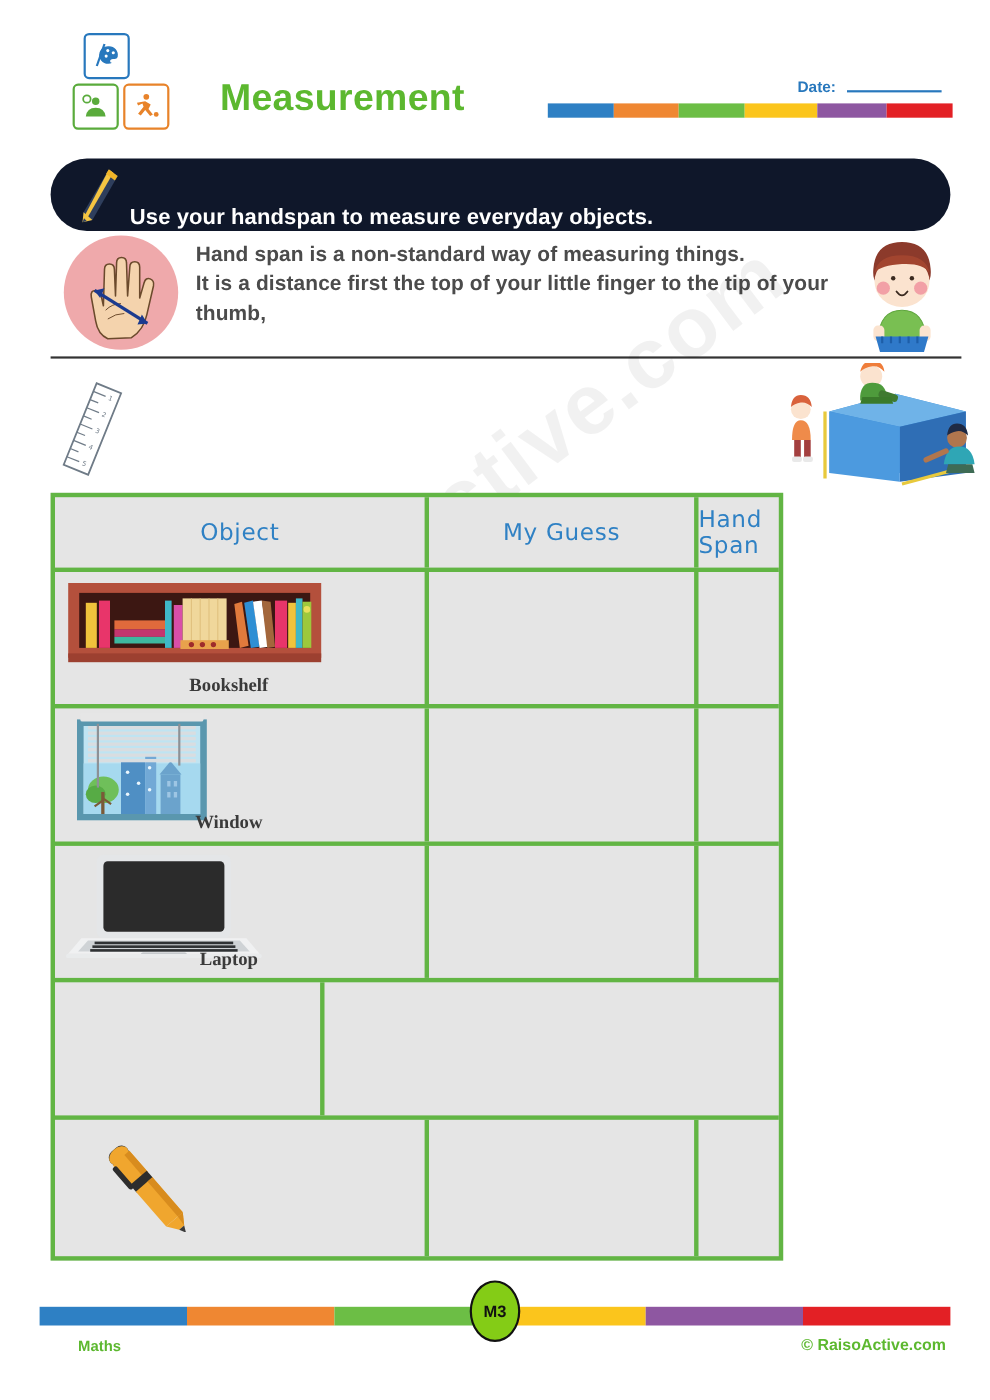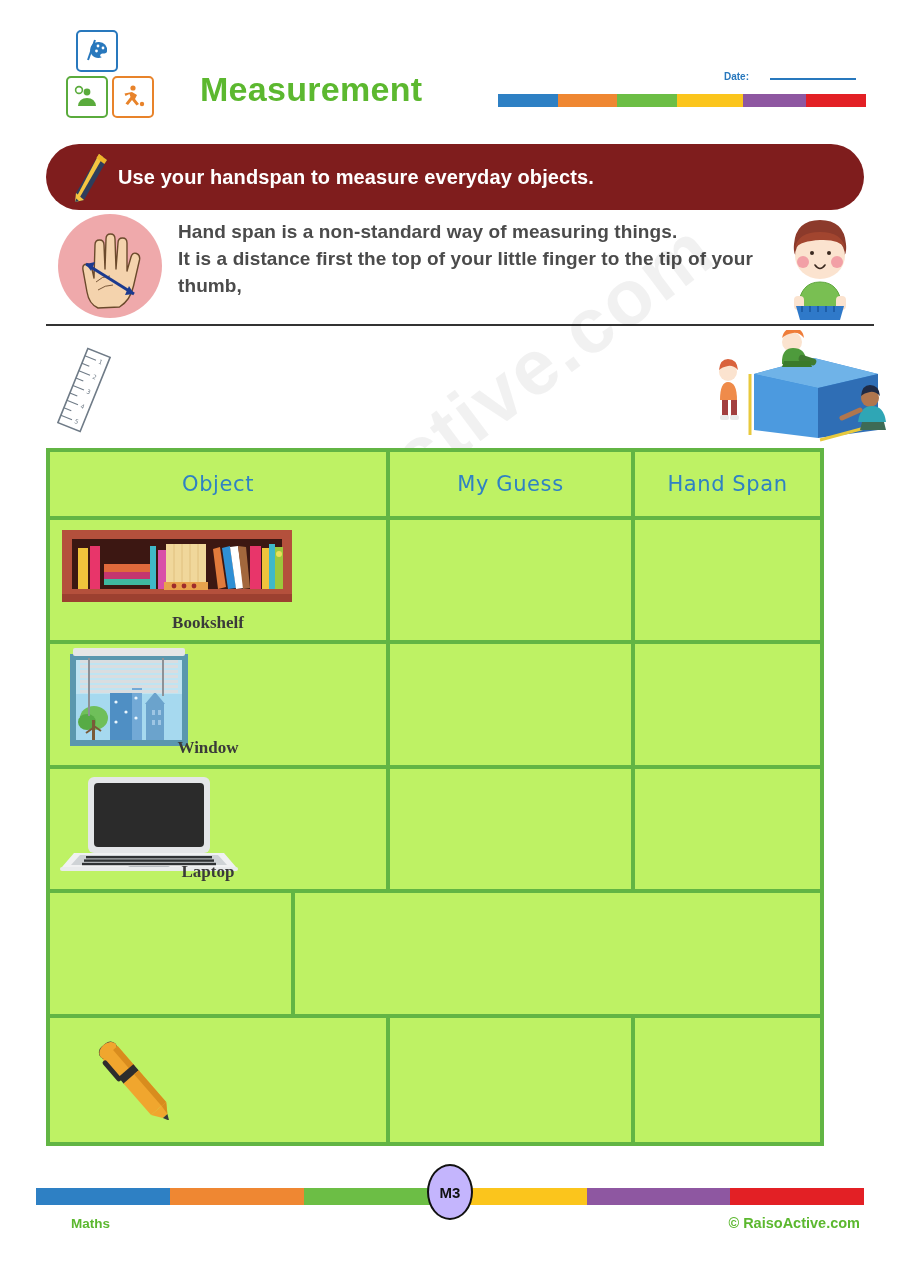--- a/index.html
+++ b/index.html
@@ -43,41 +43,41 @@
   .tile-sport { left: 46px;  top: 46px; width: 42px; height: 42px; border: 2.5px solid #e8832a; }
 
   .title {
     position: absolute; left: 200px; top: 70px;
     font-size: 34px; font-weight: bold; color: #5cb82f;
     letter-spacing: .3px;
   }
 
   .date-row {
     position: absolute; right: 44px; top: 71px;
-    font-size: 10px; font-weight: bold; color: #2878bd;
-    display: flex; align-items: baseline; gap: 21px;
+    font-size: 14px; font-weight: bold; color: #2878bd;
+    display: flex; align-items: baseline; gap: 10px;
   }
   .date-line { display: inline-block; width: 86px; border-bottom: 2.5px solid #2878bd; }
 
   .colorbar-top {
     position: absolute; left: 498px; top: 94px;
     width: 368px; height: 13px; display: flex;
   }
   .colorbar-bottom {
     position: absolute; left: 36px; bottom: 68px;
     width: 828px; height: 17px; display: flex;
   }
   .cb-seg { height: 100%; }
 
   
   .banner {
     position: absolute; left: 46px; top: 144px;
     width: 818px; height: 66px;
-    background: #7f1d1d; border-radius: 33px;
-    display: flex; align-items: center;
+    background: #0f172a; border-radius: 33px;
+    display: flex; align-items: flex-end;
   }
   .banner-text {
     color: #fff; font-size: 20px; font-weight: bold;
     margin-left: 72px; letter-spacing: .1px;
   }
   .pencil-icon { position: absolute; left: 22px; top: 8px; width: 44px; height: 52px; }
 
   
   .info-row { position: absolute; left: 46px; top: 212px; width: 818px; height: 108px; }
   .hand-circle {
@@ -103,24 +103,24 @@
   .ruler-img { position: absolute; left: 5px; top: 12px; width: 78px; height: 92px; }
   .instr-text { position: absolute; left: 93px; top: 4px; }
   .instr-text p {
     font-size: 16.5px; color: #2a7fb8; font-weight: bold; line-height: 30px;
   }
   .kids-img { position: absolute; left: 652px; top: -2px; width: 208px; height: 118px; }
 
   
   .table {
     position: absolute; left: 46px; top: 448px;
-    width: 778px; height: 698px;
+    width: 666px; height: 698px;
     border: 4px solid #62b544;
     display: flex; flex-direction: column;
-    background: #bef264;
+    background: #e5e5e5;
     z-index: 6;
   }
   .trow { display: flex; width: 100%; border-bottom: 4px solid #62b544; }
   .trow:last-child { border-bottom: none; }
   .trow.header-row { height: 68px; }
   .trow.body-row { height: 125px; }
   .cell { position: relative; border-right: 4px solid #62b544; }
   .cell:last-child { border-right: none; }
   .c-object { width: 340px; }
   .c-guess  { width: 245px; }
@@ -153,21 +153,21 @@
   }
   .footer-copy {
     position: absolute; right: 40px; bottom: 42px;
     font-size: 14.5px; font-weight: bold; color: #5cb82f;
   }
   .page-badge {
     position: absolute; left: 50%; bottom: 53px;
     transform: translateX(-50%);
     width: 46px; height: 56px;
     border: 2.5px solid #111; border-radius: 50%;
-    background: #c4b5fd;
+    background: #84cc16;
     display: flex; align-items: center; justify-content: center;
     font-size: 15px; font-weight: bold; color: #111;
     z-index: 3;
   }
 </style>
 </head>
 <body>
 
 <div class="page">
 

